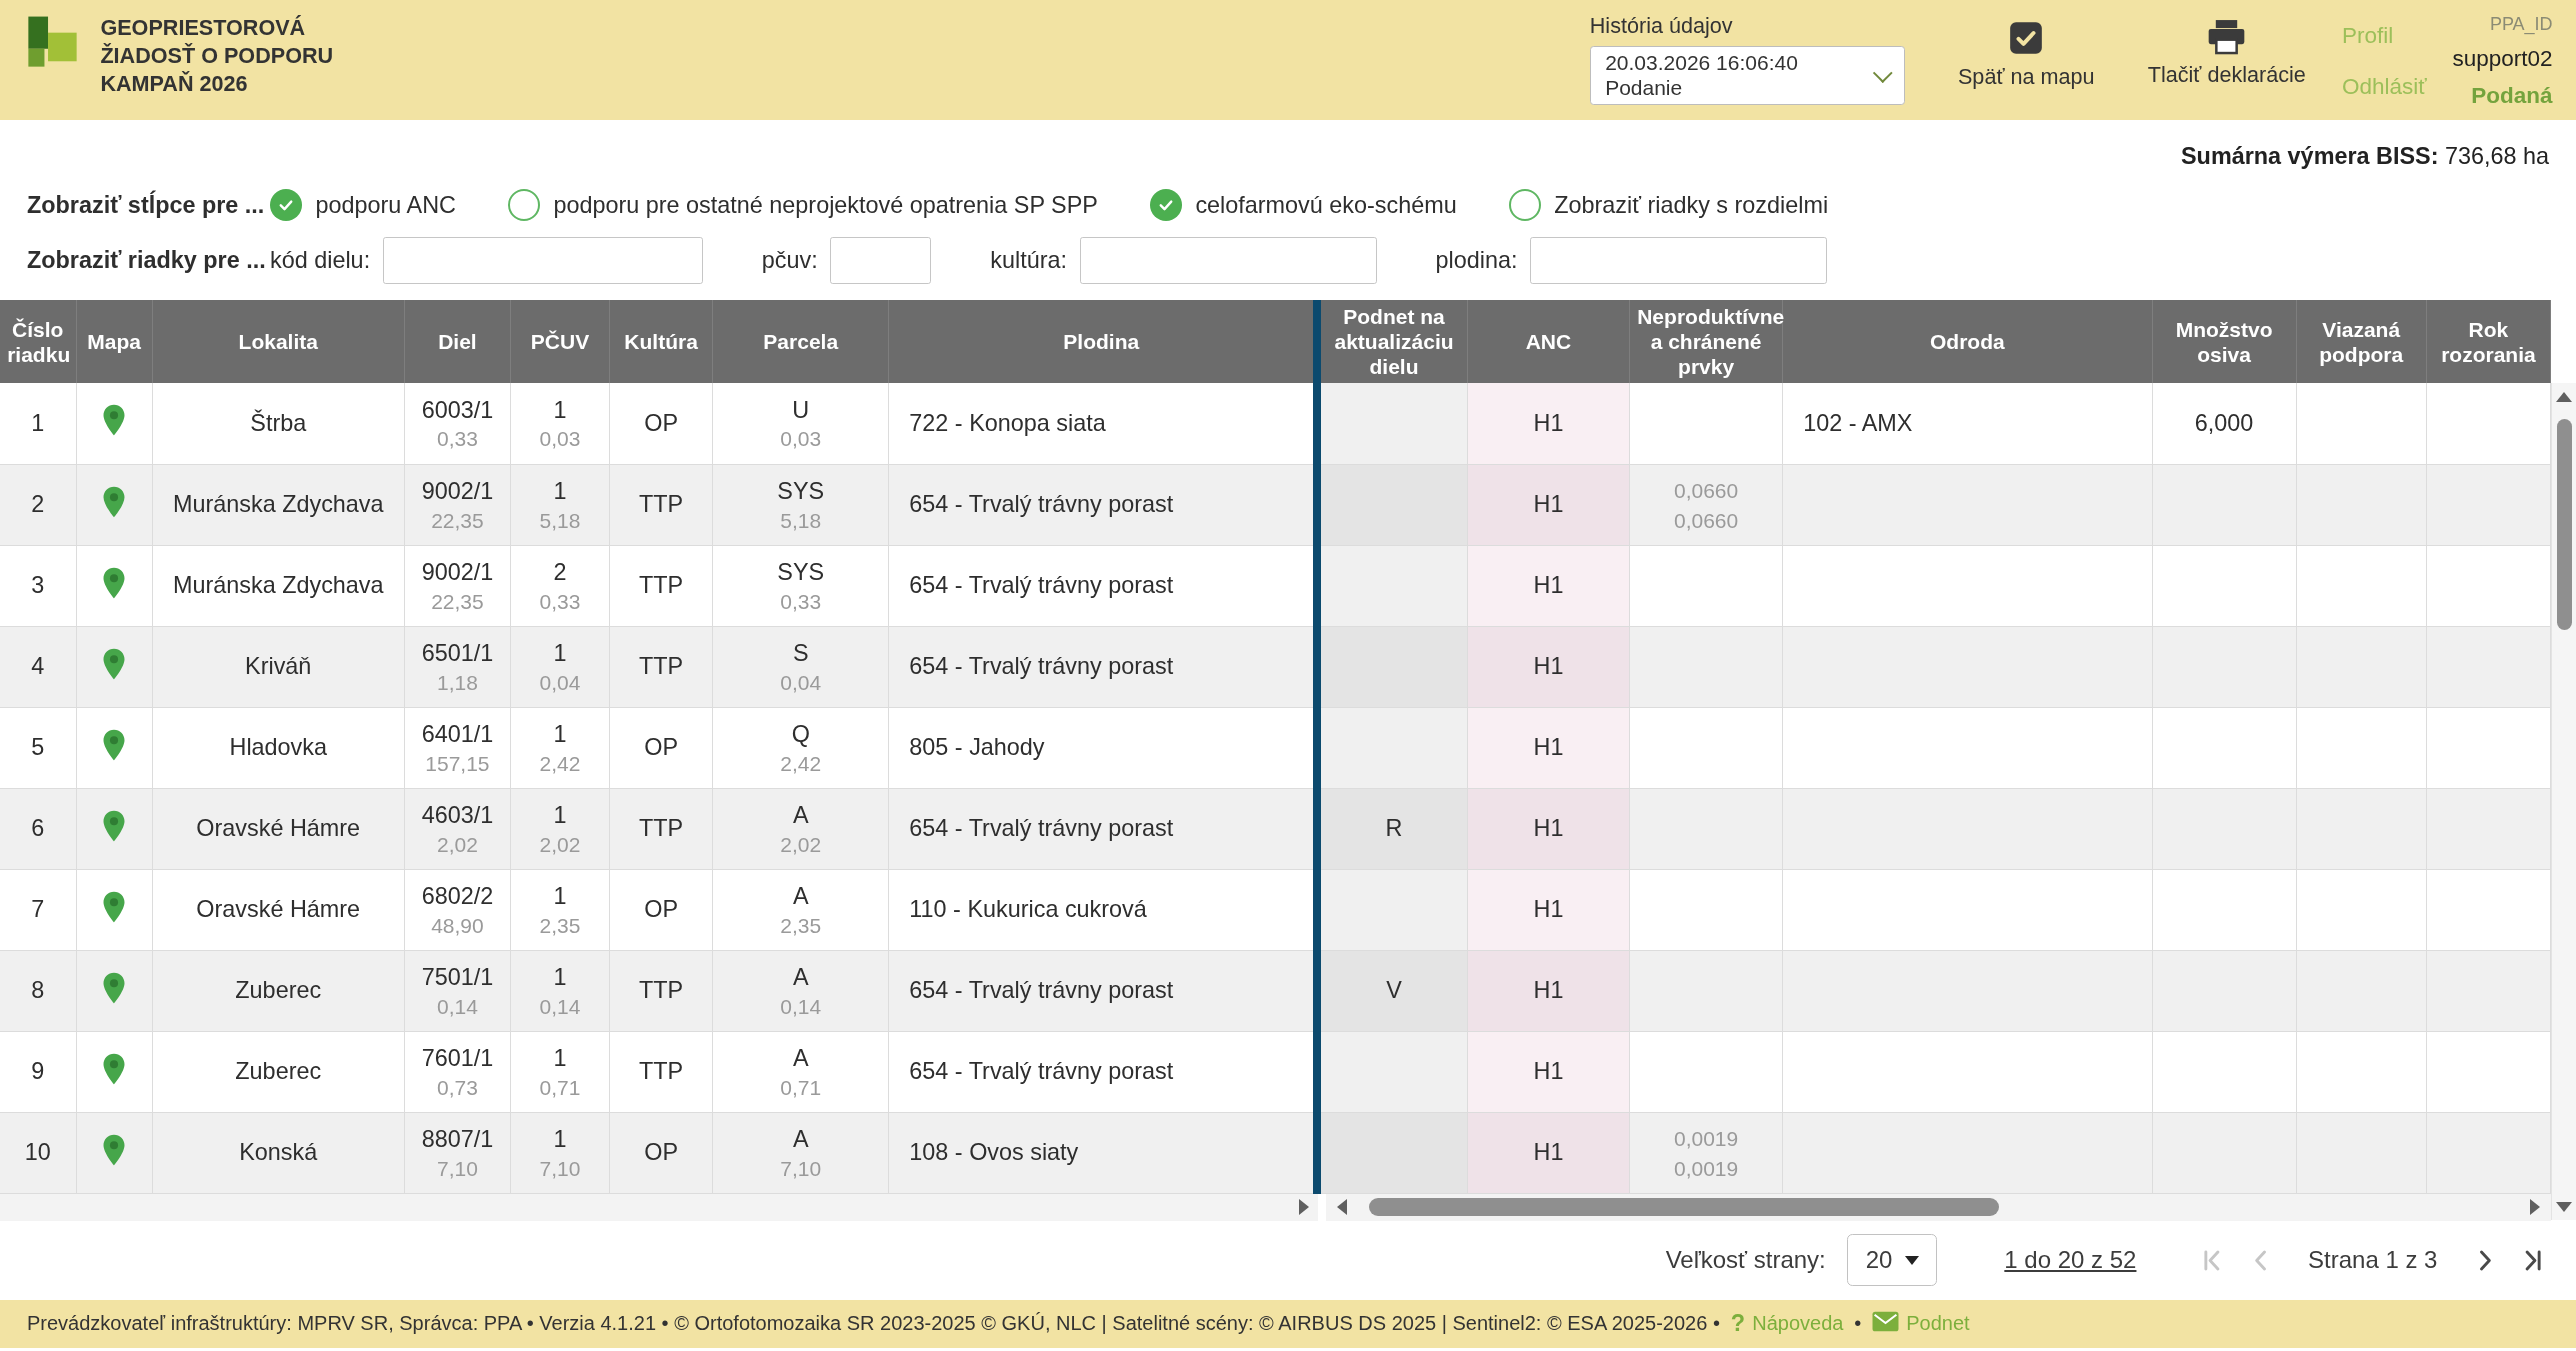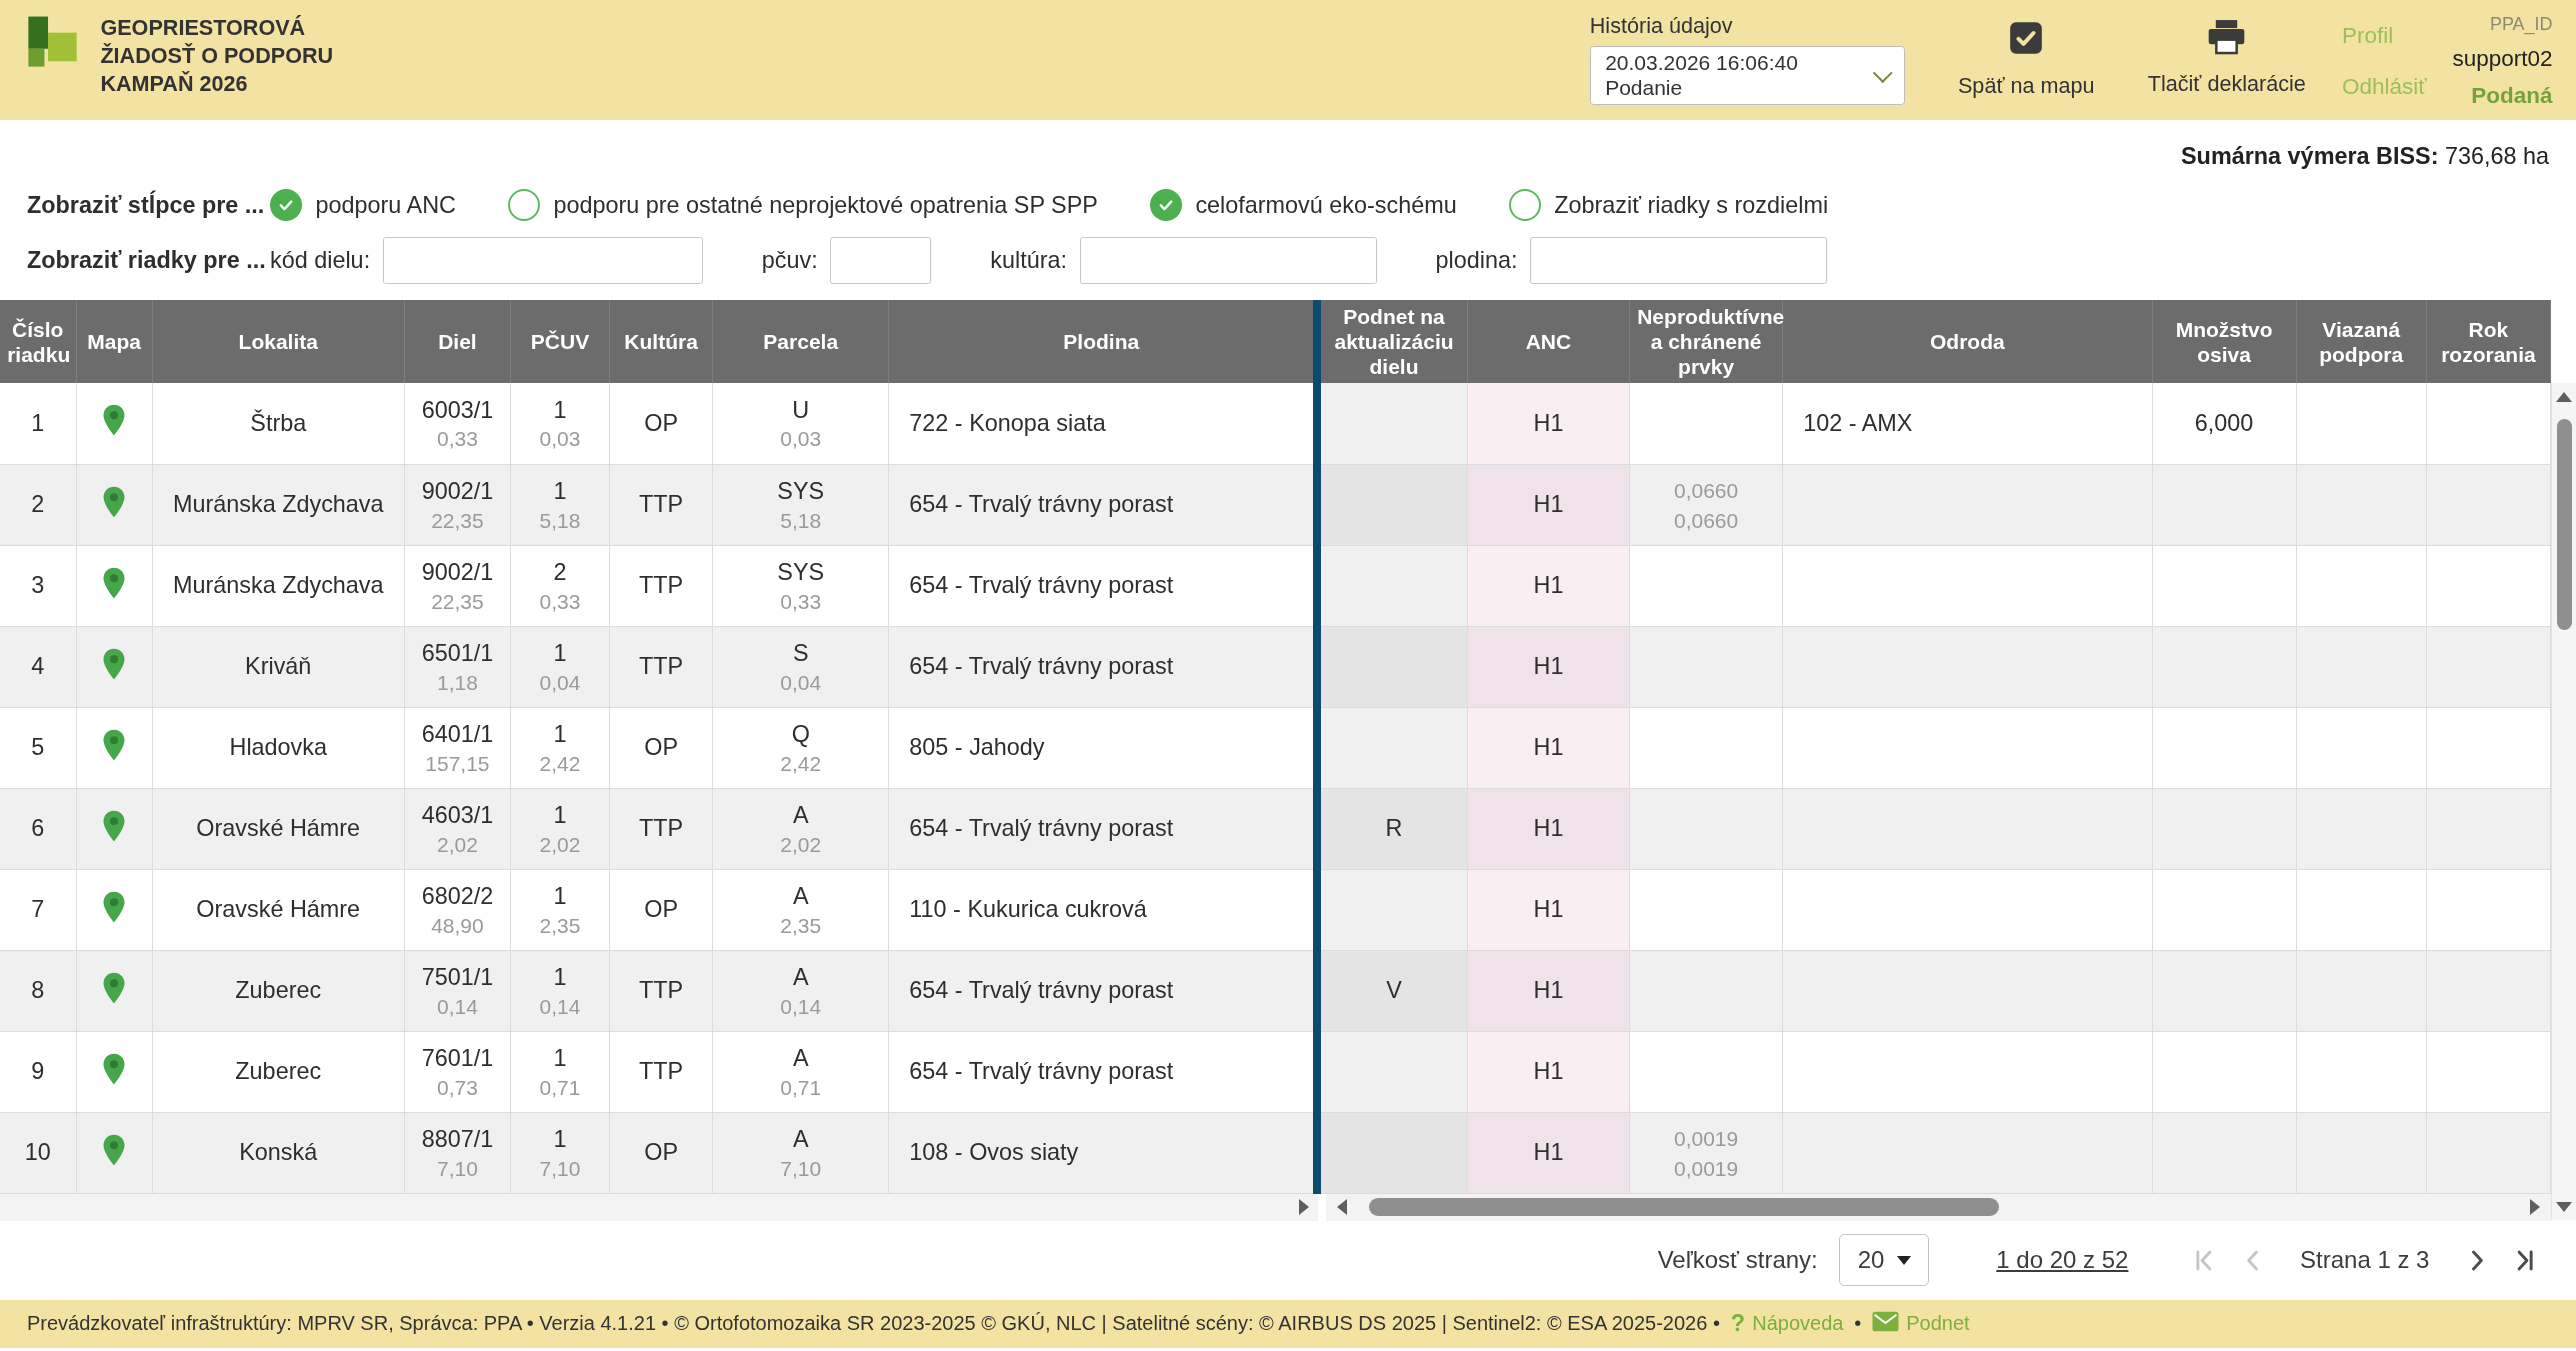--- a/index.html
+++ b/index.html
@@ -9,21 +9,21 @@
 
   
   .topbar { height:120px; background:#F2E3A3; display:flex; align-items:flex-start; padding:12.6px 23.4px 0 23.4px; }
   .brand { display:flex; gap:18px; align-items:flex-start; }
   .brand-title { font-size:21.6px; font-weight:bold; line-height:28px; color:#333; padding-top:1.8px; }
   .history { margin-left:auto; width:315px; }
   .history-label { font-size:21.6px; color:#333; margin-bottom:7.2px; }
   .history-select { background:#fff; border:0.9px solid #bdbdbd; border-radius:3.6px; height:59px; display:flex; align-items:center; padding:0 14.4px; cursor:pointer; }
   .history-text { font-size:21px; line-height:25px; color:#333; }
   .chev { width:13.5px; height:13.5px; border-right:2.7px solid #71893B; border-bottom:2.7px solid #71893B; transform:rotate(45deg); margin-left:auto; margin-top:-5.4px; }
-  .top-btn { display:flex; flex-direction:column; align-items:center; gap:9px; margin-left:43px; padding-top:5.4px; font-size:21.6px; color:#333; cursor:pointer; background:none; border:none; min-width:157px; }
+  .top-btn { display:flex; flex-direction:column; align-items:center; margin-left:43px; padding-top:5.4px; font-size:21.6px; color:#333; cursor:pointer; background:none; border:none; min-width:157px; }
   .auth { margin-left:36px; padding-top:10.8px; display:flex; flex-direction:column; gap:25px; font-size:22.5px; }
   .auth a { color:#9CBF5A; text-decoration:none; cursor:pointer; }
   .user { margin-left:20px; padding-top:1.8px; text-align:right; display:flex; flex-direction:column; gap:10.8px; min-width:106px; }
   .ppa-id { font-size:18px; color:#8b8b74; }
   .user-name { font-size:22.5px; color:#222; }
   .user-status { font-size:22.5px; font-weight:bold; color:#74A33D; }
 
   
   .page-head { display:flex; align-items:baseline; padding:23.4px 27px 3.6px 27px; }
   .page-title { font-size:28px; font-weight:bold; color:#1b1b1b; }
@@ -73,21 +73,21 @@
   .hs-right { flex:1; background:#F3F3F3; position:relative; }
   .hs-right .tri-left { position:absolute; left:10.8px; top:50%; transform:translateY(-50%); }
   .hs-right .tri-right { position:absolute; right:10.8px; top:50%; transform:translateY(-50%); }
   .hthumb { position:absolute; left:43px; top:4.5px; height:18px; width:630px; background:#8F8F8F; border-radius:9px; cursor:pointer; }
   .vscroll { position:absolute; top:83px; right:0; width:25px; height:837px; background:#F5F5F5; border-left:0.9px solid #E3E3E3; display:flex; flex-direction:column; }
   .varrow { height:27px; display:flex; align-items:center; justify-content:center; cursor:pointer; }
   .vtrack { flex:1; position:relative; }
   .vthumb { position:absolute; left:4.5px; top:9px; width:15.3px; height:211px; background:#8F8F8F; border-radius:8px; cursor:pointer; }
 
   
-  .pagination { height:79px; display:flex; align-items:center; justify-content:flex-end; padding-right:33px; font-size:24px; color:#3c3c3c; background:#fff; }
+  .pagination { height:79px; display:flex; align-items:center; justify-content:flex-end; padding-right:25px; font-size:24px; color:#3c3c3c; background:#fff; }
   .psize-label { margin-right:21.6px; }
   .psize-box { border:0.9px solid #c2c2c2; border-radius:5.4px; height:52px; min-width:90px; display:flex; align-items:center; justify-content:center; gap:12.6px; cursor:pointer; font-size:24px; background:#fff; }
   .caret-down { width:0; height:0; border-left:7.2px solid transparent; border-right:7.2px solid transparent; border-top:9px solid #222; }
   .prange { margin-left:67px;text-decoration:underline; }
   .pnav { display:flex; align-items:center; margin-left:58px; gap:12.6px; }
   .pbtn { background:none; border:none; display:flex; align-items:center; cursor:pointer; padding:3.6px; }
   .pbtn.disabled { color:#C6C6C6; }
   .pbtn.enabled { color:#4a4a4a; }
   .pinfo { margin:0 16px; color:#3c3c3c; }
 

